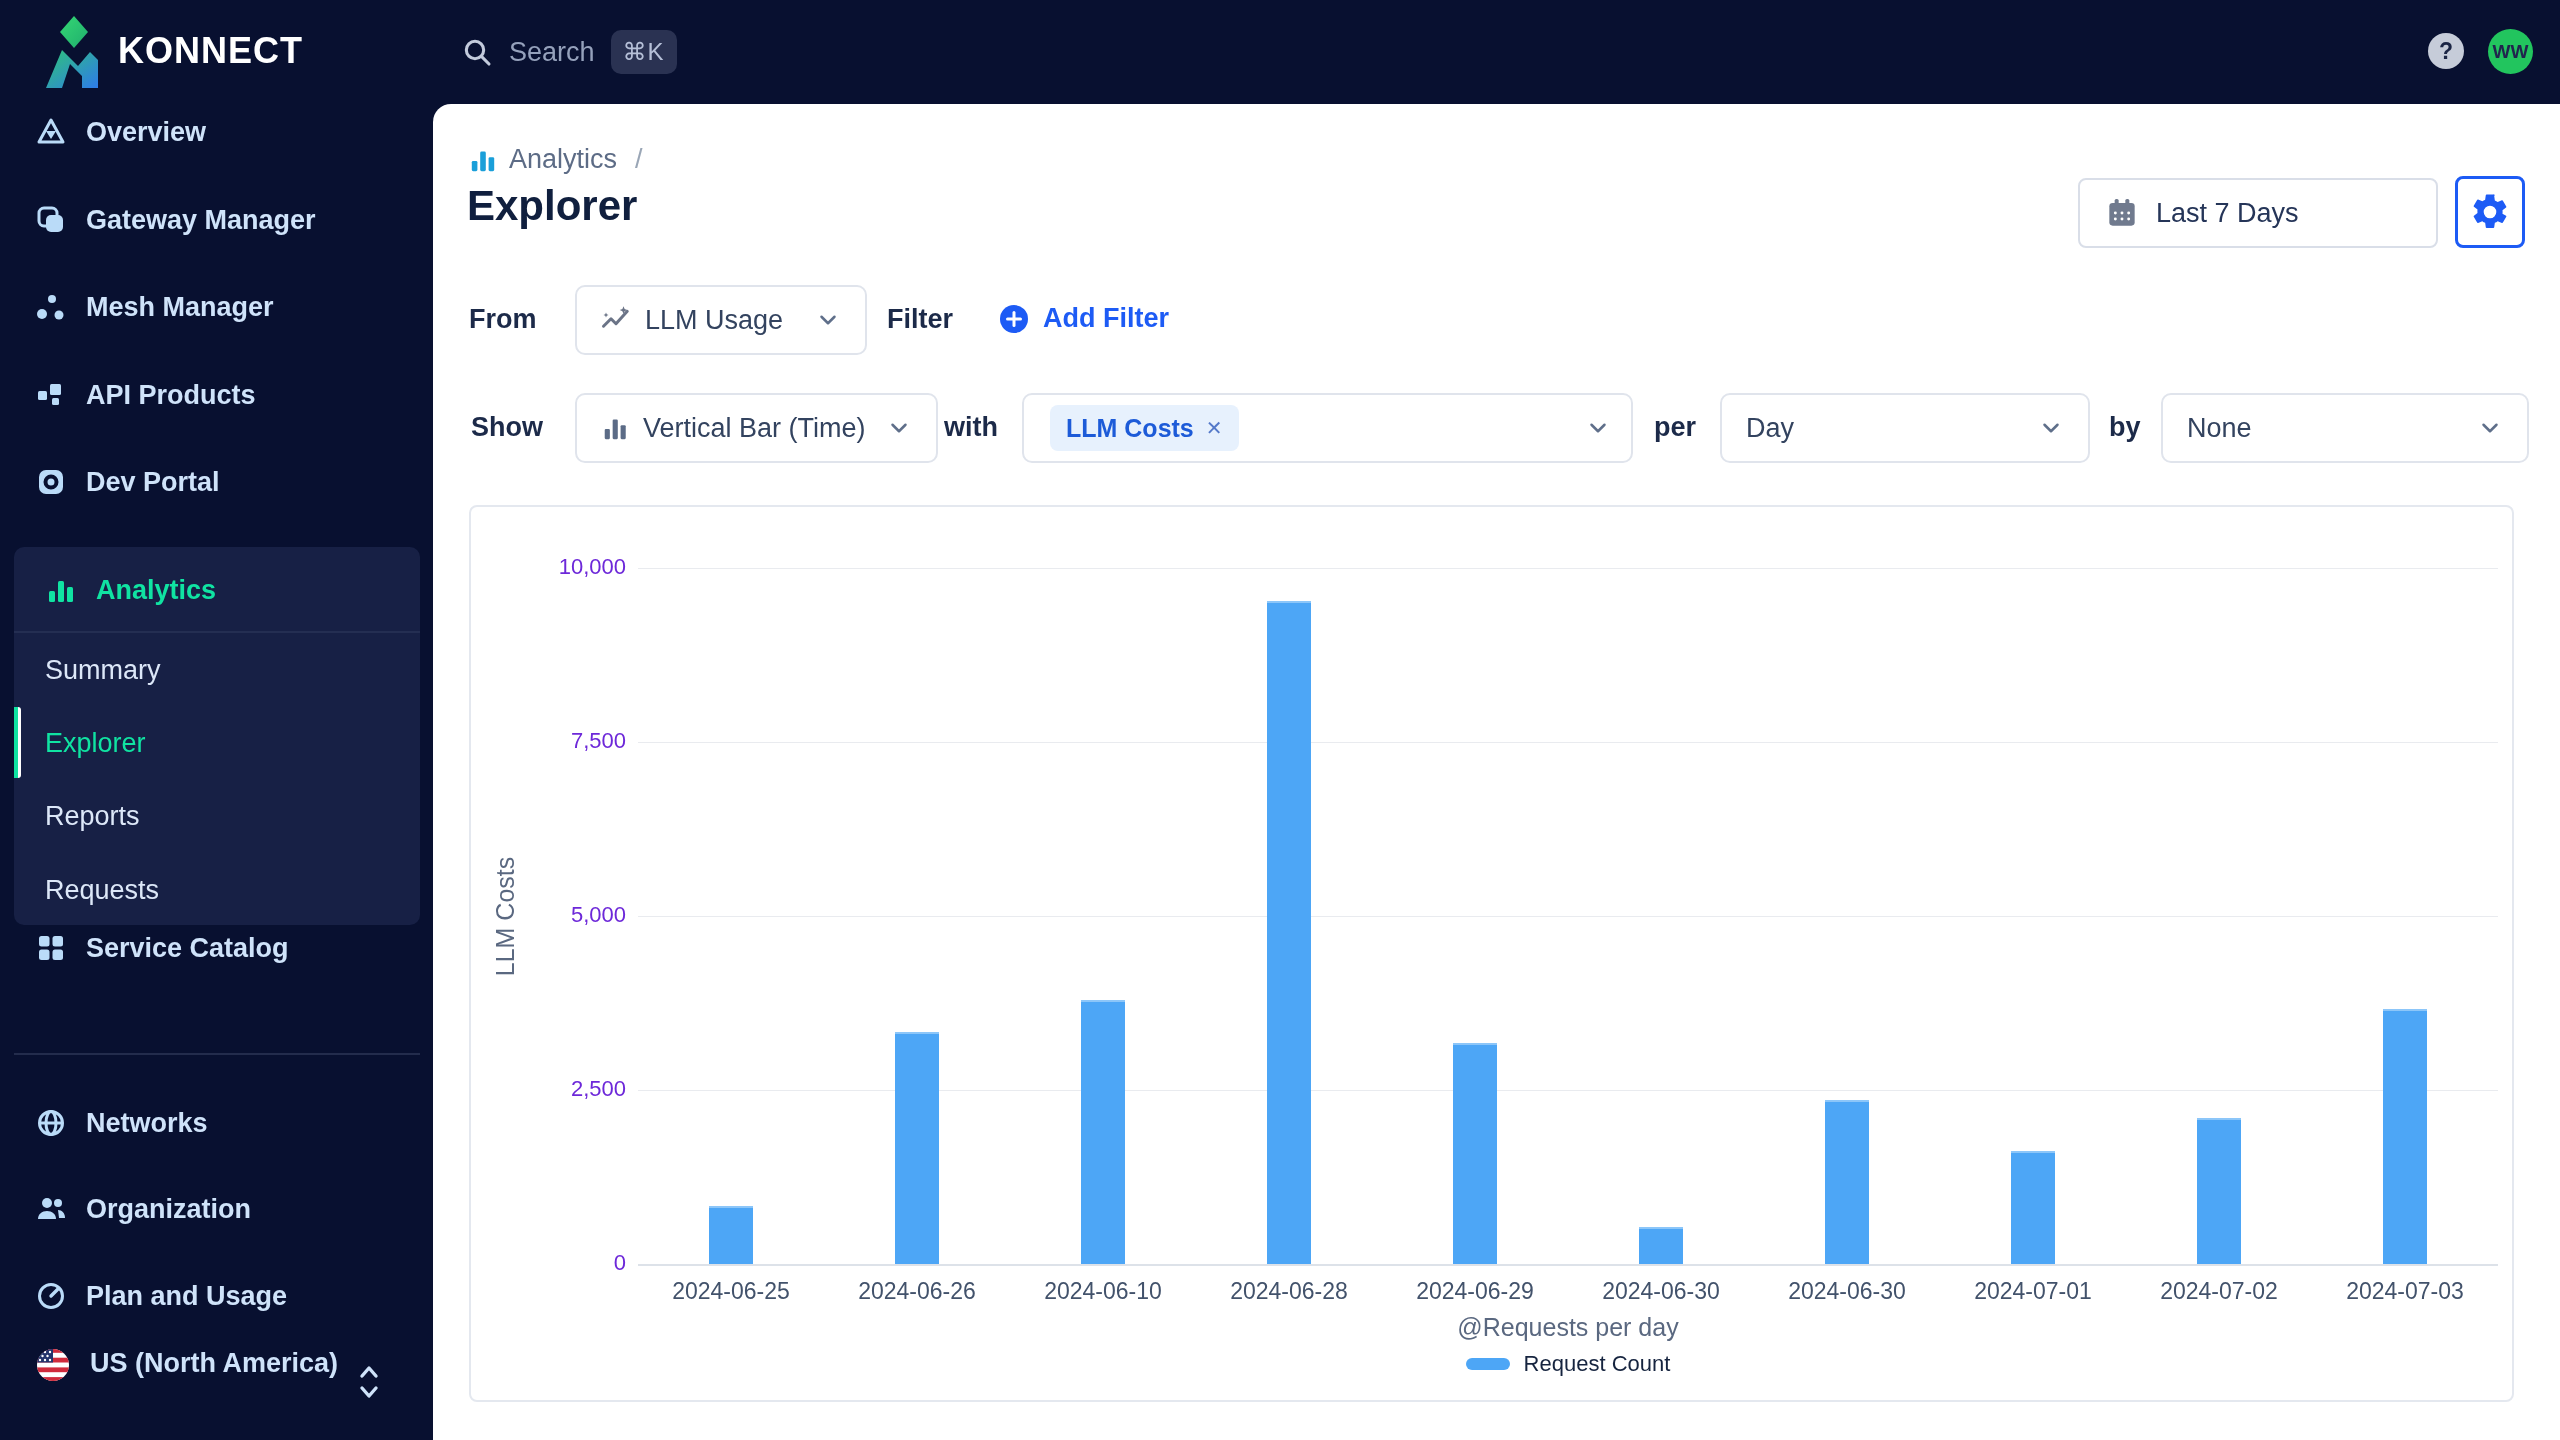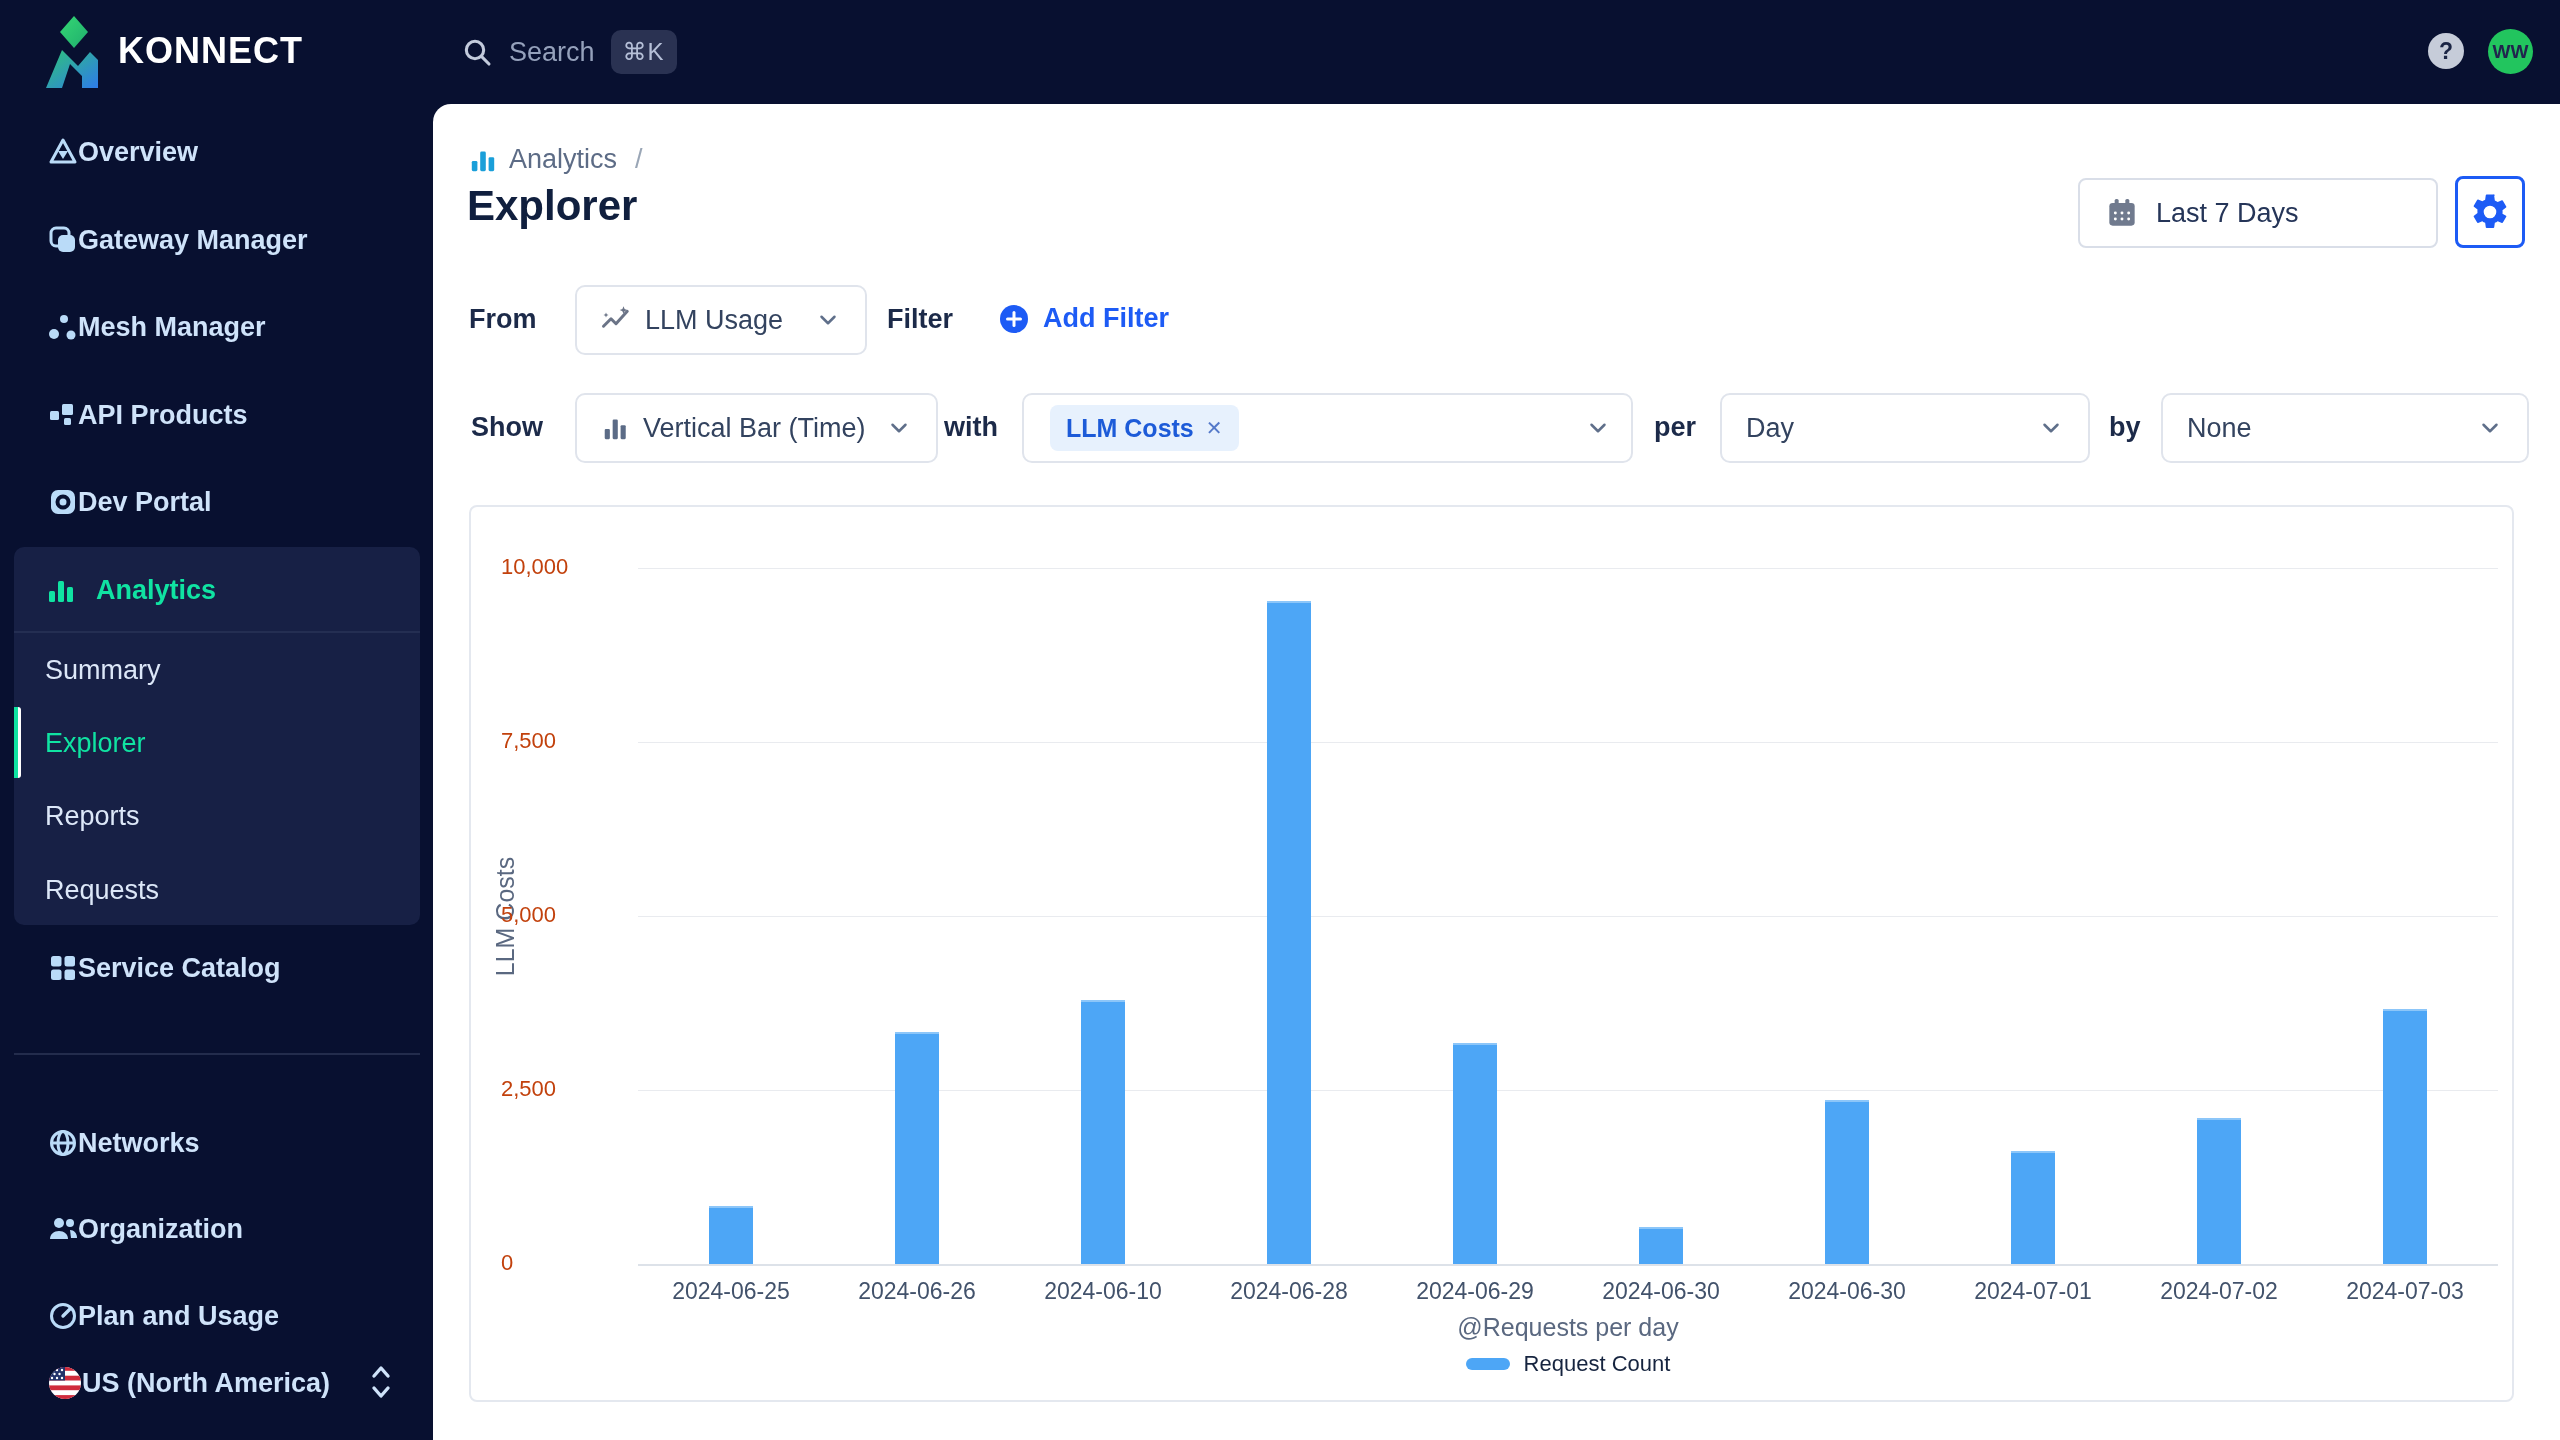--- a/index.html
+++ b/index.html
@@ -13,21 +13,21 @@
   .searchbox { left:461px; top:0; height:104px; display:flex; align-items:center; gap:16px; cursor:pointer; }
   .search-label { font-size:27px; color:#95a1bb; }
   .kbd-chip { background:#2a3252; color:#b6c0d8; font-size:24px; padding:8px 12px; border-radius:10px; letter-spacing:1px; }
   .help-btn { left:2428px; top:33px; width:36px; height:36px; border-radius:50%; background:#c6ccd9; color:#1b2545;
               font-size:23px; font-weight:700; display:flex; align-items:center; justify-content:center; cursor:pointer; }
   .avatar { left:2488px; top:29px; width:45px; height:45px; border-radius:50%; background:#22c55e; color:#20254d;
             font-size:19px; font-weight:700; display:flex; align-items:center; justify-content:center; cursor:pointer; }
 
   
   .sidebar { left:0; top:0; width:433px; height:1440px; background:#081030; }
-  .nav-item { position:absolute; left:16px; width:406px; height:70px; display:flex; align-items:center; 
+  .nav-item { position:absolute; left:4px; width:406px; height:70px; display:flex; align-items:flex-start; gap:20px;
               padding-left:32px; border-radius:10px; color:#cfe3fa; font-size:27px; font-weight:600; cursor:pointer; }
   .nav-item svg { flex:0 0 auto; }
   .analytics-block { position:absolute; left:14px; top:547px; width:406px; height:378px; background:#172045; border-radius:10px; }
   .an-header { position:absolute; left:0; top:8px; width:100%; height:70px; display:flex; align-items:center; gap:20px;
                padding-left:32px; color:#10e3a2; font-size:27px; font-weight:600; cursor:pointer; }
   .an-divider { position:absolute; left:0; top:84px; width:100%; border-top:2px solid #242e52; }
   .sub-item { position:absolute; left:0; width:100%; height:60px; display:flex; align-items:center;
               padding-left:31px; color:#dce7f8; font-size:27px; cursor:pointer; }
   .sub-item.active { color:#10e3a2; }
   .active-ind { position:absolute; left:0; top:160px; width:7px; height:71px;
@@ -56,21 +56,21 @@
   .metric-box { left:1022px; top:393px; width:611px; height:70px; background:#fff; border:2px solid #e0e4ec; border-radius:10px;
                 display:flex; align-items:center; padding:0 20px 0 26px; cursor:text; }
   .chip { background:#e7f1fd; border-radius:8px; height:46px; display:flex; align-items:center; gap:12px; padding:0 16px; cursor:pointer; }
   .chip .chip-label { font-size:25px; font-weight:700; color:#1d5bd8; }
   .chip .chip-x { font-size:20px; color:#5479c9; cursor:pointer; }
 
   
   .card { left:469px; top:505px; width:2045px; height:897px; background:#fff; border:2px solid #e4e8ef; border-radius:8px; }
   .ylab { position:absolute; left:-26px; top:395px; width:120px; text-align:center; font-size:25px; color:#5a6880;
           transform:rotate(-90deg); }
-  .ytick { position:absolute; left:30px; width:125px; text-align:left; font-size:22px; color:#c2410c; }
+  .ytick { position:absolute; left:30px; width:125px; text-align:right; font-size:22px; color:#6d28d9; }
   .gridline { position:absolute; left:167px; width:1860px; height:1px; background:#e9ebef; }
   .gridline.base { background:#dde2e9; height:2px; }
   .bars { position:absolute; left:167px; top:61px; width:1860px; height:696px; display:flex; align-items:flex-end; }
   .bar-col { flex:1; display:flex; justify-content:center; align-items:flex-end; height:100%; }
   .bar { width:44px; border-top:2px solid #8cc6f9; }
   .xticks { position:absolute; left:167px; top:771px; width:1860px; display:flex; }
   .x-tick { flex:1; text-align:center; font-size:23px; color:#42526b; }
   .xtitle { position:absolute; left:167px; top:806px; width:1860px; text-align:center; font-size:25px; color:#5a6880; }
   .legend { position:absolute; left:167px; top:844px; width:1860px; display:flex; align-items:center; justify-content:center;
             gap:14px; cursor:pointer; }

